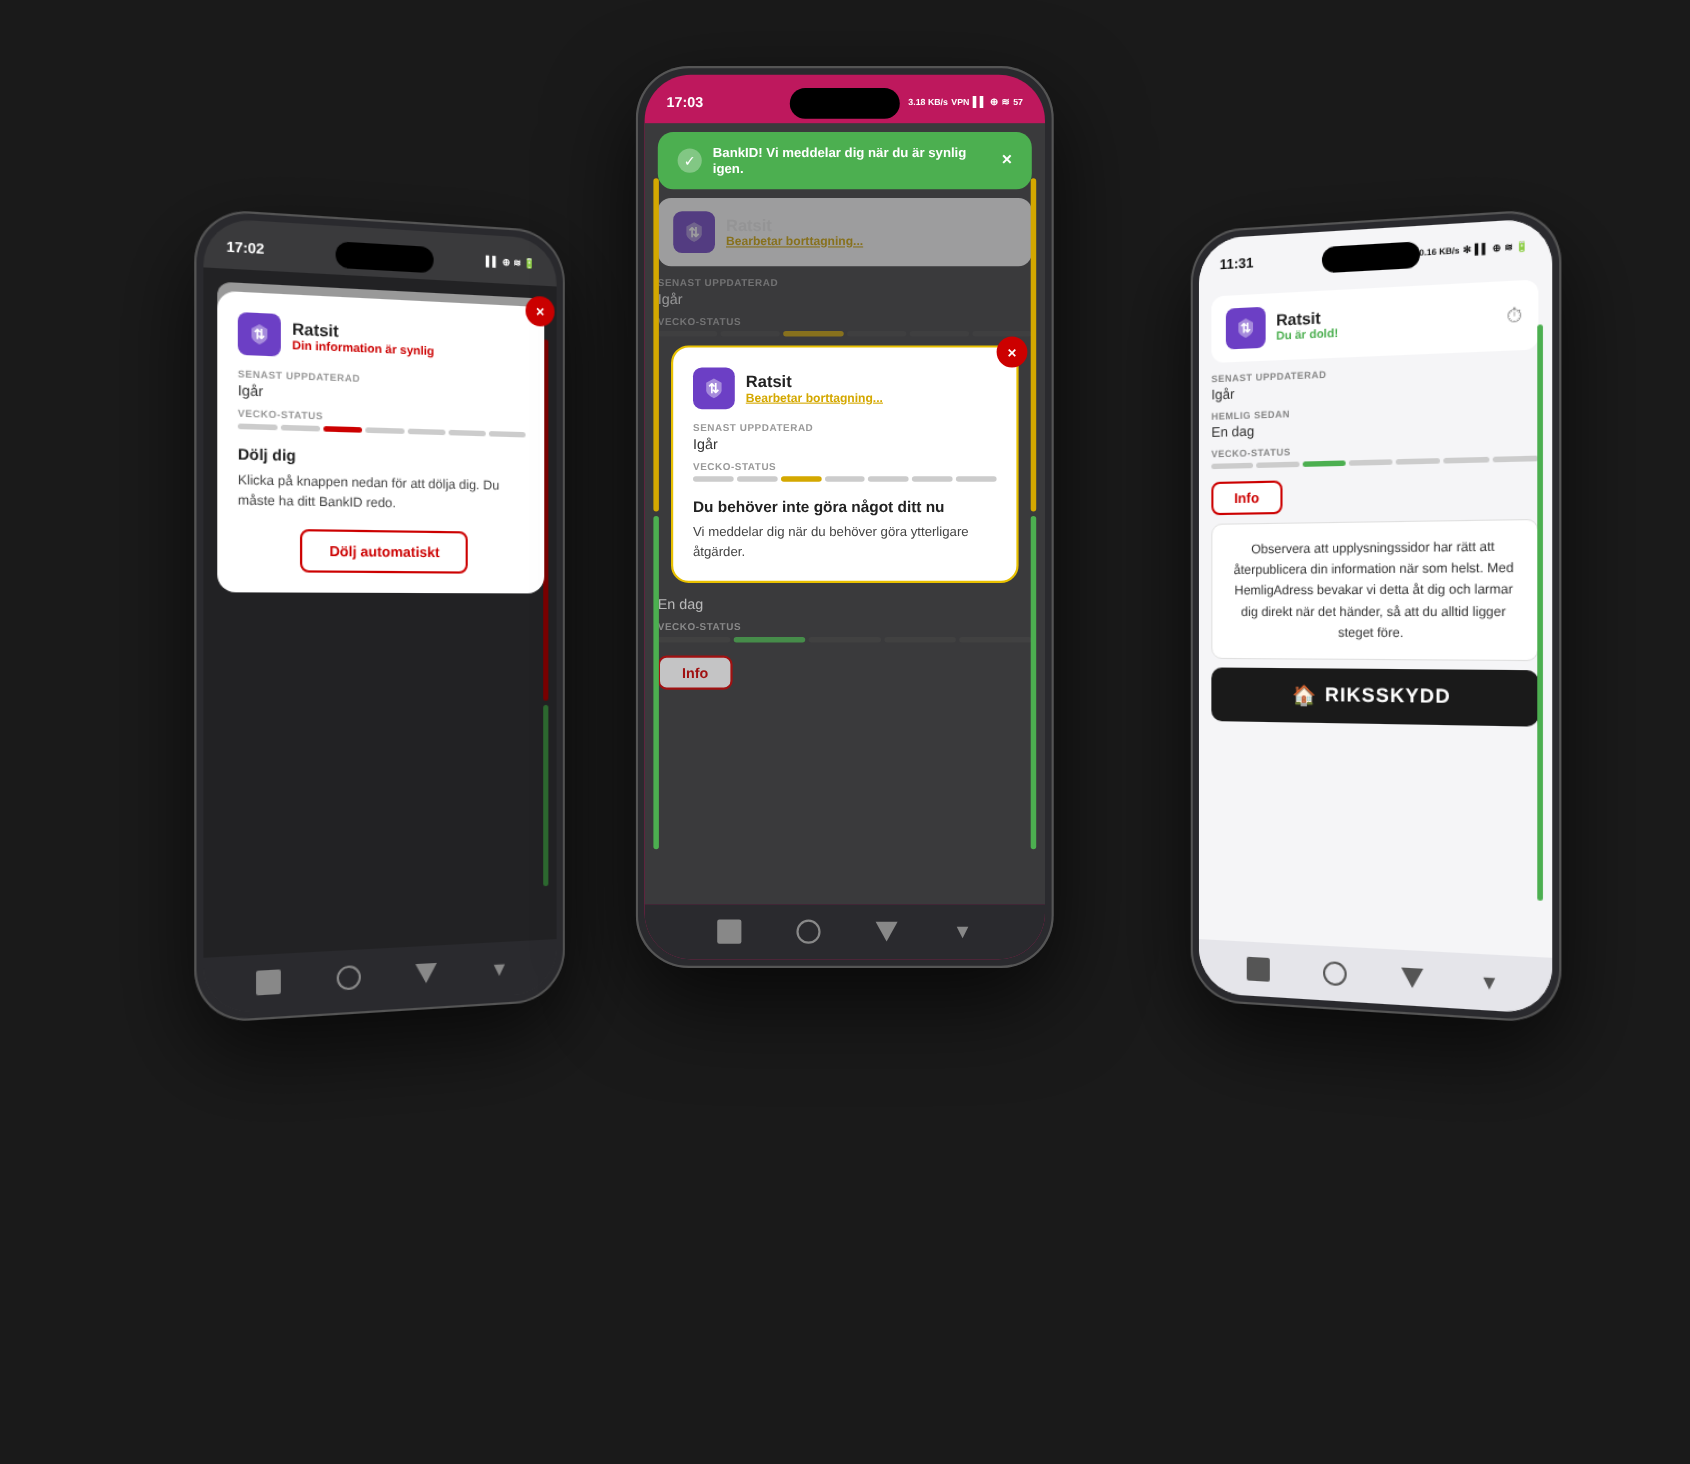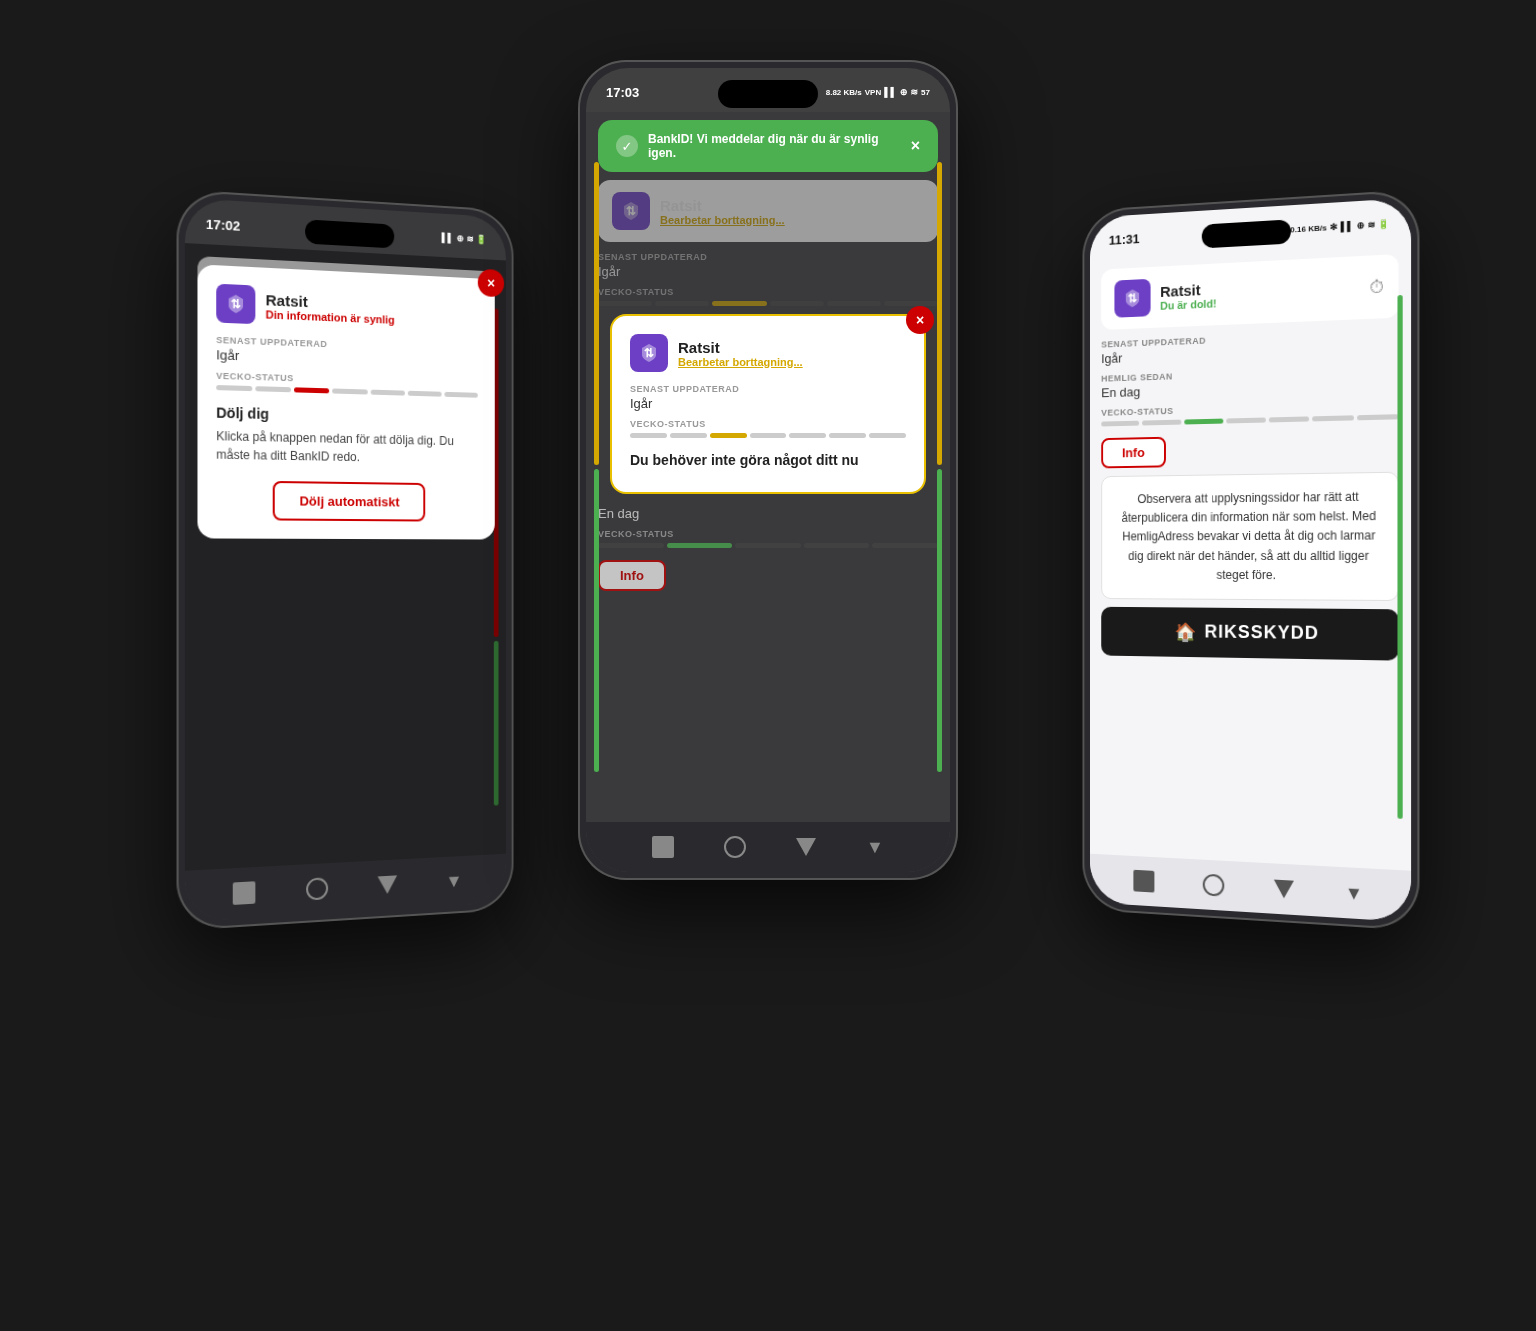--- a/index.html
+++ b/index.html
@@ -586,26 +586,26 @@
     <div class="bottom-nav">
       <div class="nav-dot"></div>
       <div class="nav-circle"></div>
       <div class="nav-triangle"></div>
       <div class="nav-arrow-down">▼</div>
     </div>
   </div>
 </div>
 
 <div class="phone phone-center">
-  <div class="phone-screen" style="background: #404040;">
+  <div class="phone-screen" style="background: #be185d;">
 
     <div class="status-bar">
       <span class="status-time">17:03</span>
       <div class="status-icons">
-        <span style="font-size:8px;">8.82 KB/s</span>
+        <span style="font-size:8px;">3.18 KB/s</span>
         <span style="font-size:8px;">VPN</span>
         <span>▌▌</span>
         <span>⊕</span>
         <span>≋</span>
         <span style="font-size:8px;text-align:right;">57</span>
       </div>
     </div>
 
     <div class="dynamic-island"></div>
 
@@ -667,20 +667,21 @@
             <div class="ws-segment ws-light-gray"></div>
             <div class="ws-segment ws-light-gray"></div>
             <div class="ws-segment ws-yellow"></div>
             <div class="ws-segment ws-light-gray"></div>
             <div class="ws-segment ws-light-gray"></div>
             <div class="ws-segment ws-light-gray"></div>
             <div class="ws-segment ws-light-gray"></div>
           </div>
 
           <div class="modal-main-text">Du behöver inte göra något ditt nu</div>
+          <div class="modal-body-text">Vi meddelar dig när du behöver göra ytterligare åtgärder.</div>
         </div>
 
         <div style="margin-top: 12px; opacity:0.7;">
           <div class="section-value">En dag</div>
           <div class="section-label">VECKO-STATUS</div>
           <div class="week-status-bar">
             <div class="ws-segment ws-dark-gray"></div>
             <div class="ws-segment ws-green"></div>
             <div class="ws-segment ws-dark-gray"></div>
             <div class="ws-segment ws-dark-gray"></div>

